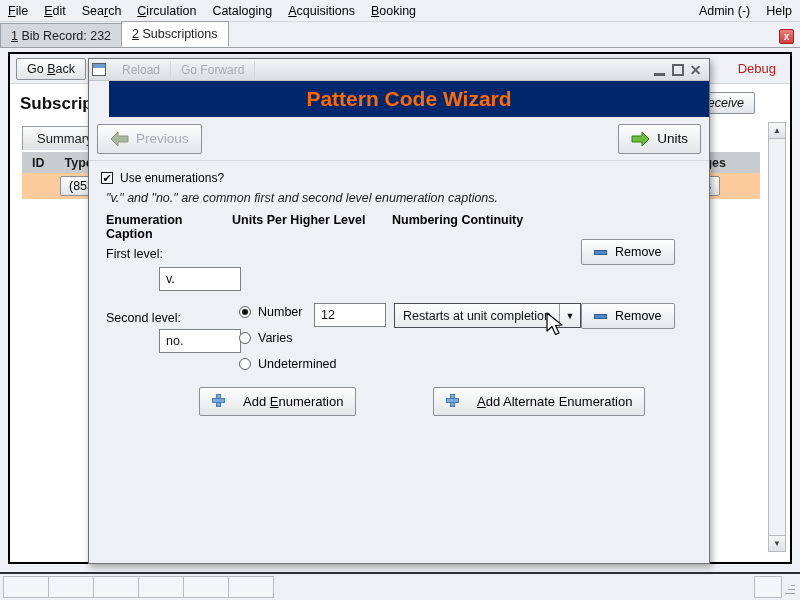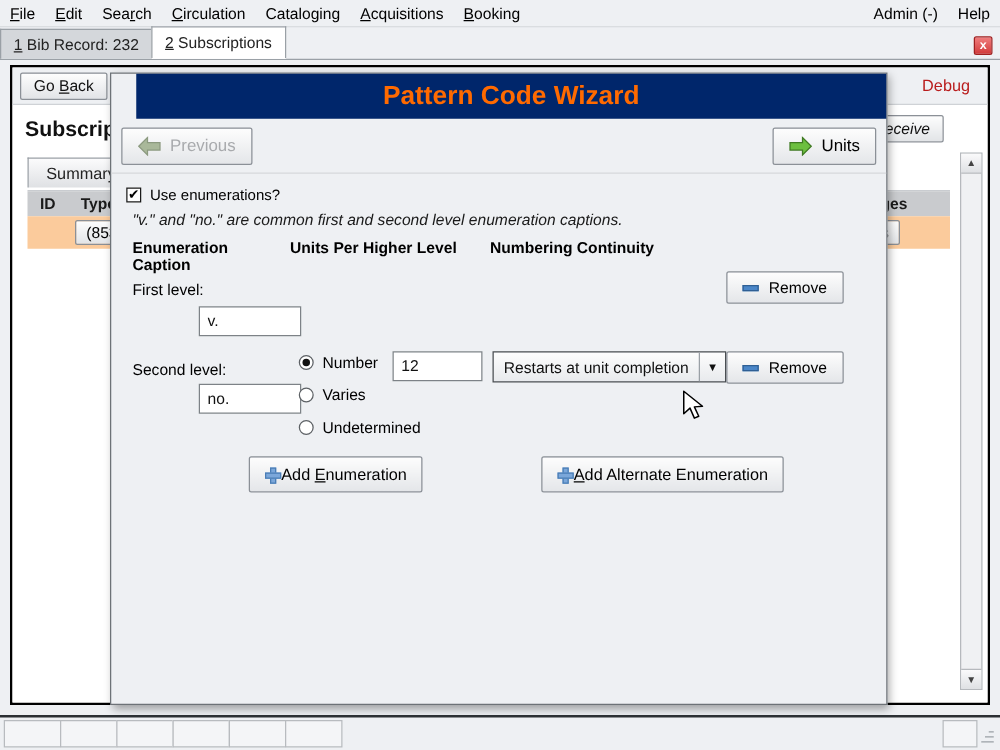--- a/index.html
+++ b/index.html
@@ -206,21 +206,21 @@
   .combo .val { padding: 4px 8px; font-size: 12.5px; color: #111; display:flex; align-items:center;}
   .combo .arw {
     width: 21px; border-left: 1px solid #9aa0a6;
     display: flex; align-items: center; justify-content: center;
     font-size: 9px; color: #111;
   }
   .addbtn {
     background: linear-gradient(#fdfdfd, #e4e6e9);
     border: 1px solid #8b9097; border-radius: 2px;
     padding: 6px 12px; font-size: 13px; cursor: pointer;
-    display: inline-flex; align-items: flex-end; gap: 0;
+    display: inline-flex; align-items: flex-start; gap: 18px;
   }
 
   .cursor { position: absolute; left: 546px; top: 312px; width: 20px; height: 26px; pointer-events: none; }
 
   
   .statusbar {
     position: absolute; left: 0; bottom: 0; width: 800px; height: 28px;
     background: #eef0f3; border-top: 2px solid #2b2f33;
     display: flex; align-items: center; padding: 2px 3px;
   }
@@ -286,20 +286,34 @@
       </div>
       <div class="vscroll">
         <div class="arrow">▲</div>
         <div class="arrow bottom">▼</div>
       </div>
     </div>
   </div>
 
   <div class="dialog">
 
+    <div class="dlg-chrome">
+      <div class="winicon"></div>
+      <div class="chrome-btn">Reload</div>
+      <div class="chrome-btn">Go Forward</div>
+      <div class="wctrls">
+        <div class="wctrl">
+            <span class="wc-min"></span>
+          </div>
+        <div class="wctrl">
+            <span class="wc-max"></span>
+          </div>
+        <div class="wctrl wc-cls">✕</div>
+      </div>
+    </div>
 
     <div class="dlg-title">Pattern Code Wizard</div>
 
     <div class="navrow">
       <div class="navbtn disabled">
         <svg class="arrow-ico" viewBox="0 0 19 16">
           <polygon points="1,8 8,1 8,5 18,5 18,11 8,11 8,15" fill="#a9b89a" stroke="#8c9a80" stroke-width="1"></polygon>
         </svg>
         <span>Previous</span>
       </div>

